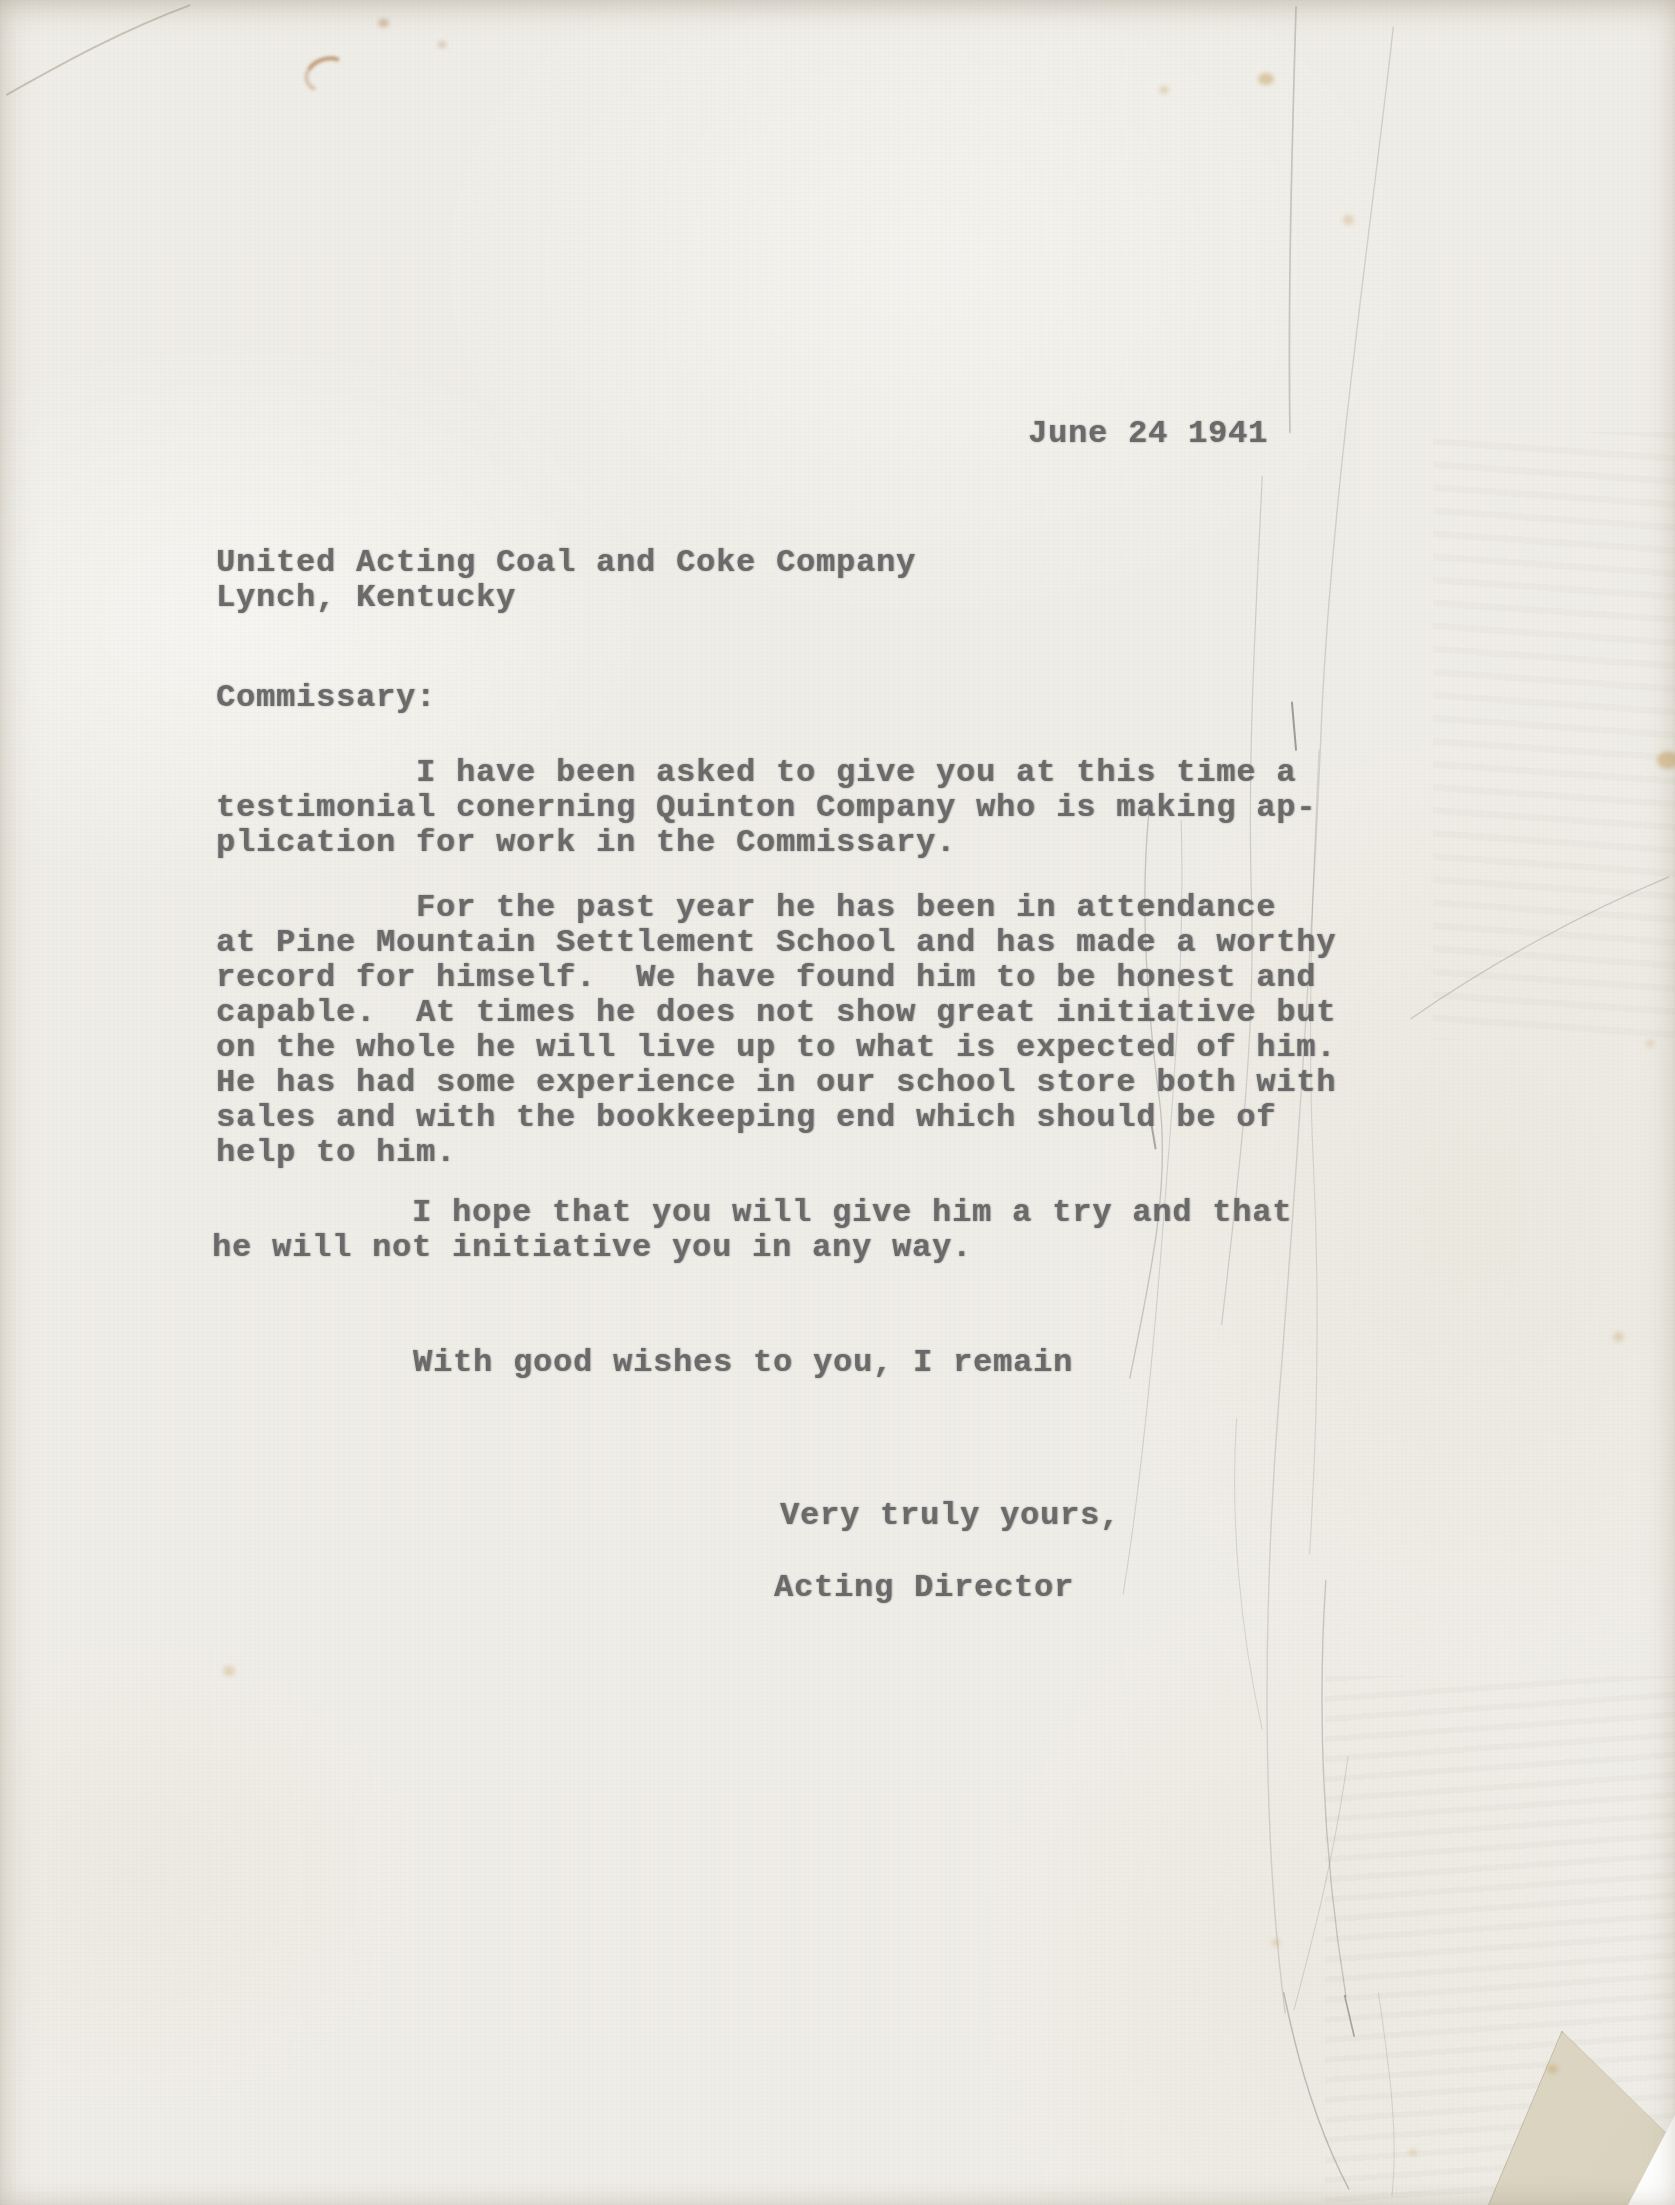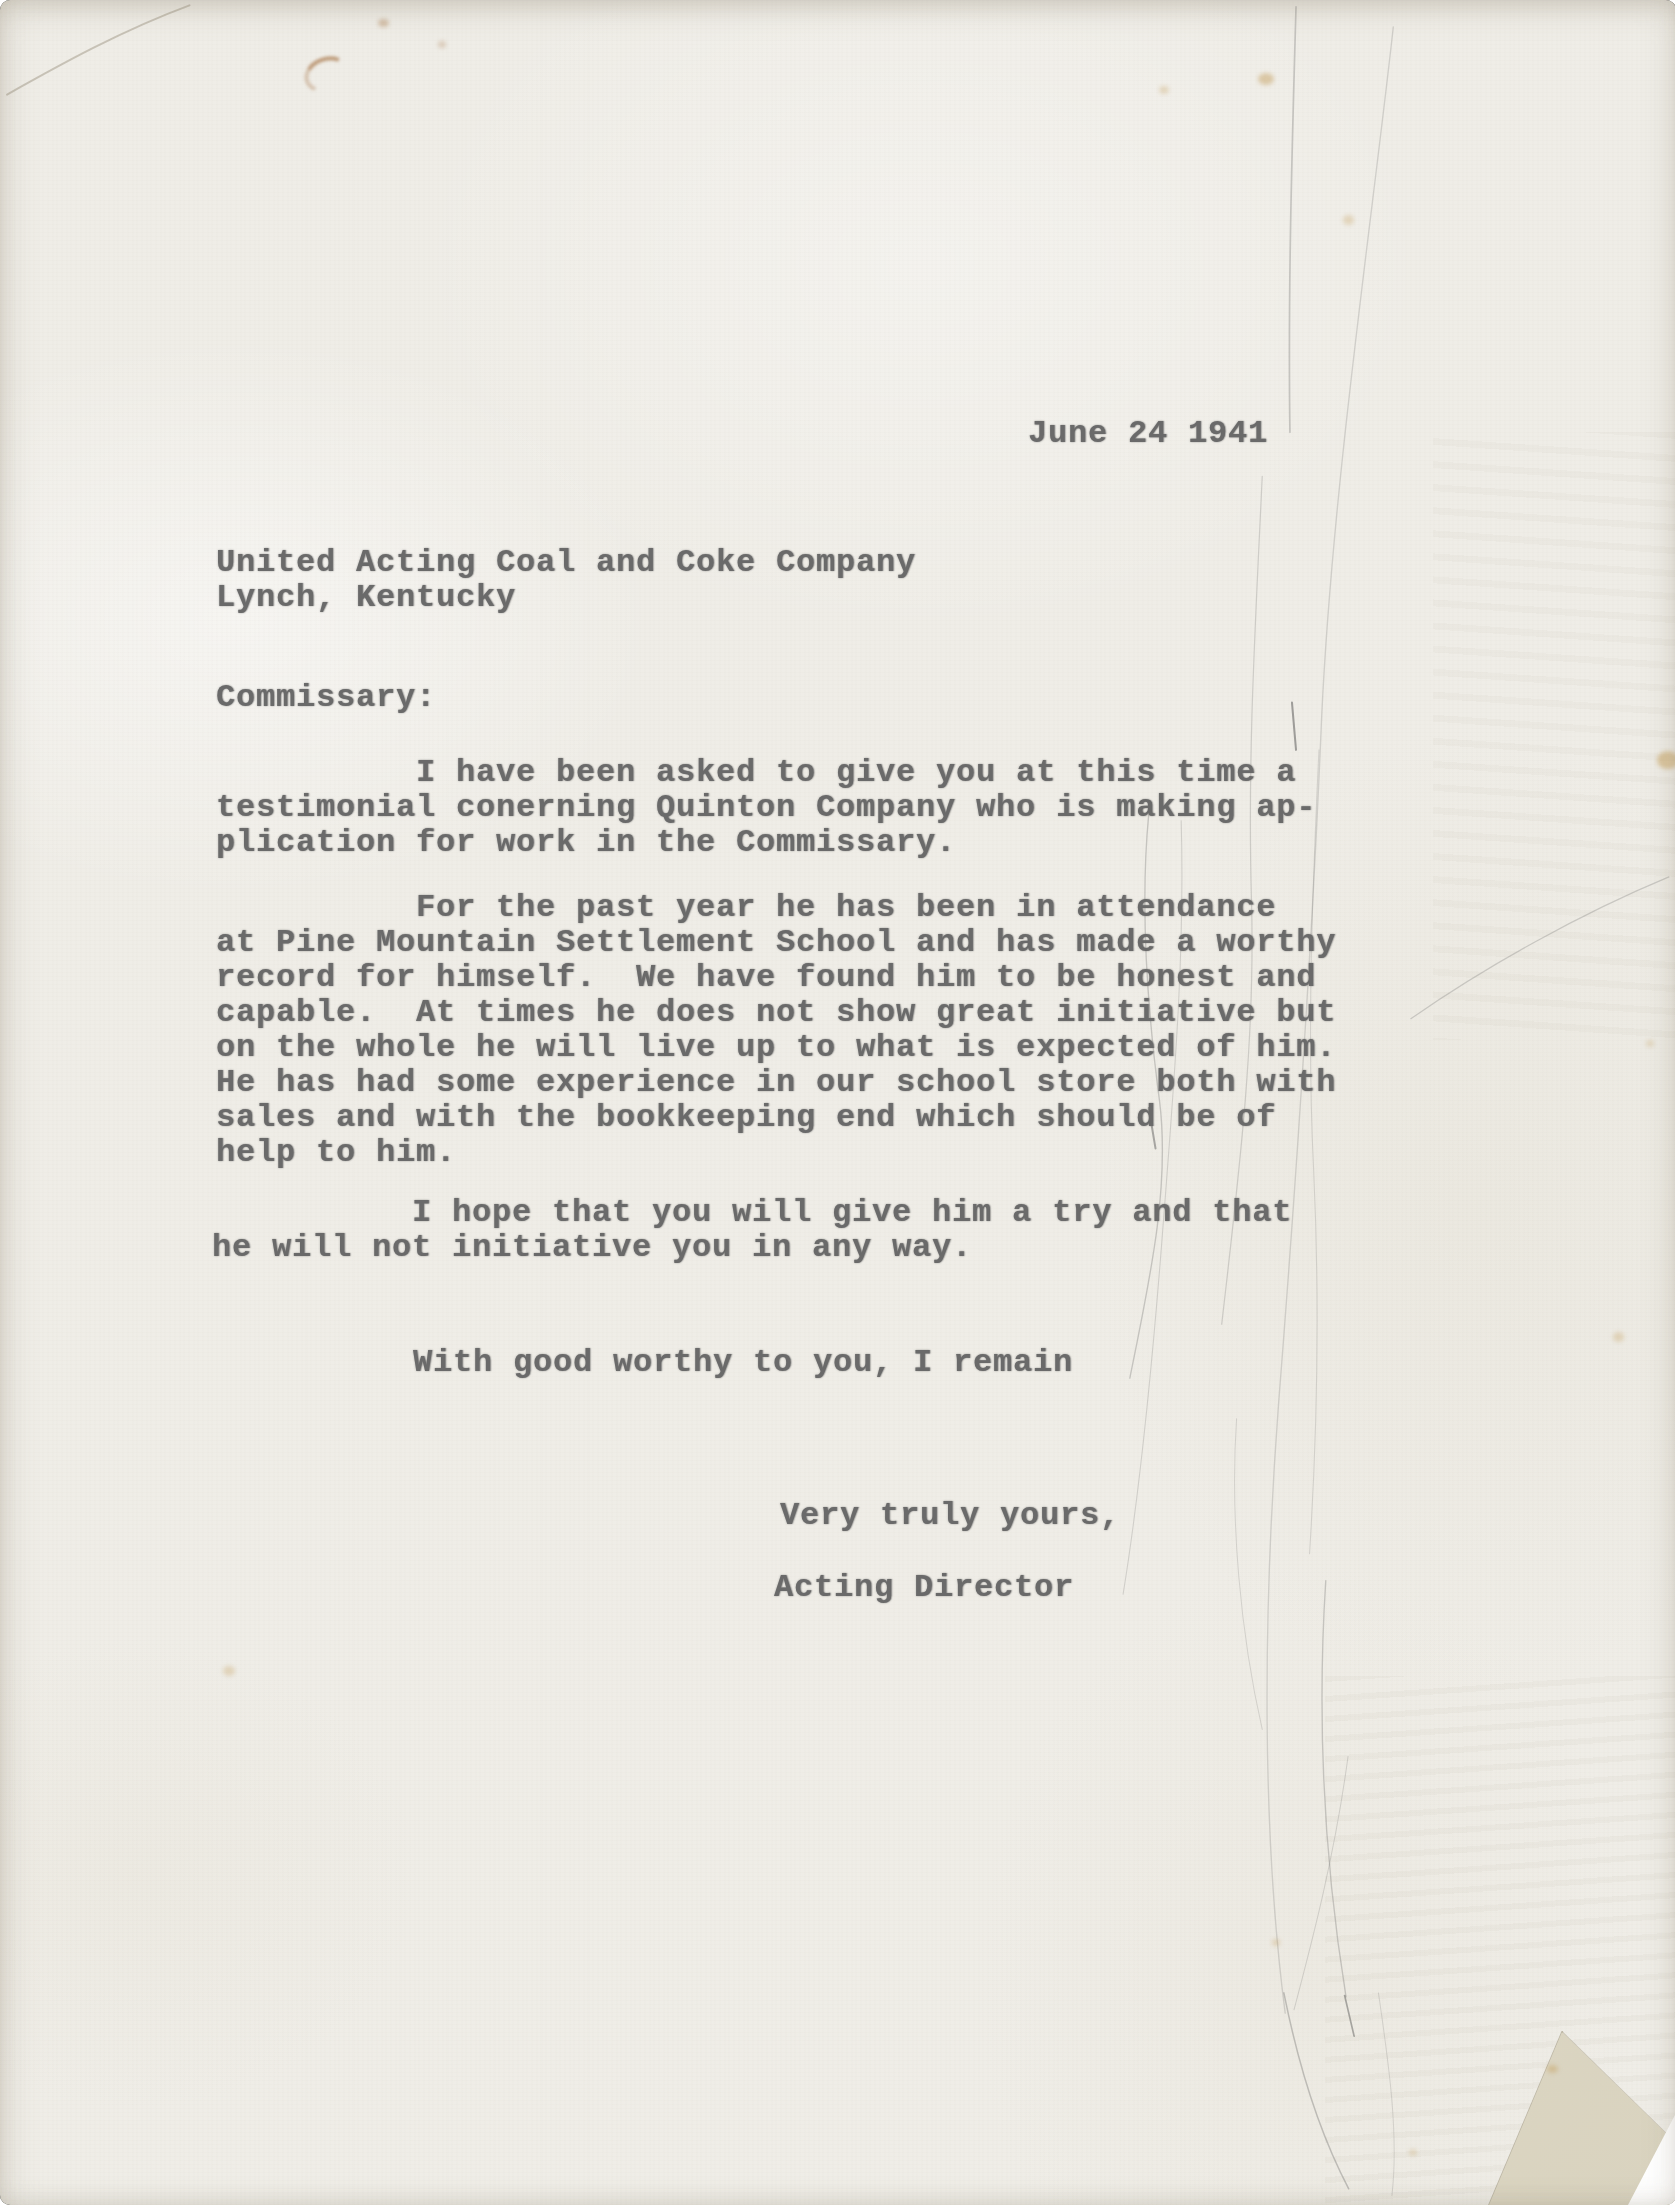--- a/index.html
+++ b/index.html
@@ -1,17 +1,17 @@
 <!DOCTYPE html>
 <html style="font-size:10.8px"><head>
 <meta charset="utf-8">
 <style>
   html,body{margin:0;padding:0;background:#ffffff;}
   .scan{position:relative;width:1676px;height:2205px;overflow:hidden;background:#000000;
-        font-family:"Liberation Mono","DejaVu Sans Mono",monospace;border-radius:10px;}
+        font-family:"Liberation Mono","DejaVu Sans Mono",monospace;}
   
   .paper{position:absolute;inset:0;background:#efede7;}
   .mottle{position:absolute;inset:0;pointer-events:none;background:
      radial-gradient(608px 405px at 14% 28%, rgba(255,255,255,.45), transparent 70%),
      radial-gradient(743px 541px at 55% 12%, rgba(255,255,255,.30), transparent 70%),
      radial-gradient(541px 676px at 88% 55%, rgba(222,217,202,.25), transparent 72%),
      radial-gradient(473px 608px at 78% 90%, rgba(226,221,207,.22), transparent 70%),
      radial-gradient(405px 338px at 8% 85%, rgba(224,219,204,.20), transparent 70%);}
   .grain{position:absolute;inset:0;pointer-events:none;background-image:
      repeating-linear-gradient(0deg, rgba(120,110,90,.015) 0 1.4px, transparent 1.4px 4px),
@@ -97,21 +97,21 @@
     <div class="spot" style="left:223px;top:1666px;width:12px;height:9.5px;background:rgba(194,154,85,.30);"></div>
     <div class="spot" style="left:1272px;top:1939px;width:8px;height:6.8px;background:rgba(194,154,85,.30);"></div>
     <div class="spot" style="left:1409px;top:2149px;width:8px;height:6.8px;background:rgba(194,154,85,.25);"></div>
 
     <div class="t date">June 24 1941</div>
     <div class="t recipient"><div class="line">United Acting Coal and Coke Company</div><div class="line">Lynch, Kentucky</div></div>
     <div class="t salutation">Commissary:</div>
     <div class="t p1"><div class="line">          I have been asked to give you at this time a</div><div class="line">testimonial conerning Quinton Company who is making ap-</div><div class="line">plication for work in the Commissary.</div></div>
     <div class="t p2"><div class="line">          For the past year he has been in attendance</div><div class="line">at Pine Mountain Settlement School and has made a worthy</div><div class="line">record for himself.  We have found him to be honest and</div><div class="line">capable.  At times he does not show great initiative but</div><div class="line">on the whole he will live up to what is expected of him.</div><div class="line">He has had some experience in our school store both with</div><div class="line">sales and with the bookkeeping end which should be of</div><div class="line">help to him.</div></div>
     <div class="t p3"><div class="line">          I hope that you will give him a try and that</div><div class="line">he will not initiative you in any way.</div></div>
-    <div class="t closing">With good worthy to you, I remain</div>
+    <div class="t closing">With good wishes to you, I remain</div>
     <div class="t valediction">Very truly yours,</div>
     <div class="t signature">Acting Director</div>
 
     <div class="fold-flap"></div>
     <div class="spot" style="left:1547px;top:2065px;width:10.8px;height:8px;background:rgba(194,154,85,.40);"></div>
     <div class="corner-cut"></div>
 
     <div class="vignette"></div>
   </div>
 </div>

